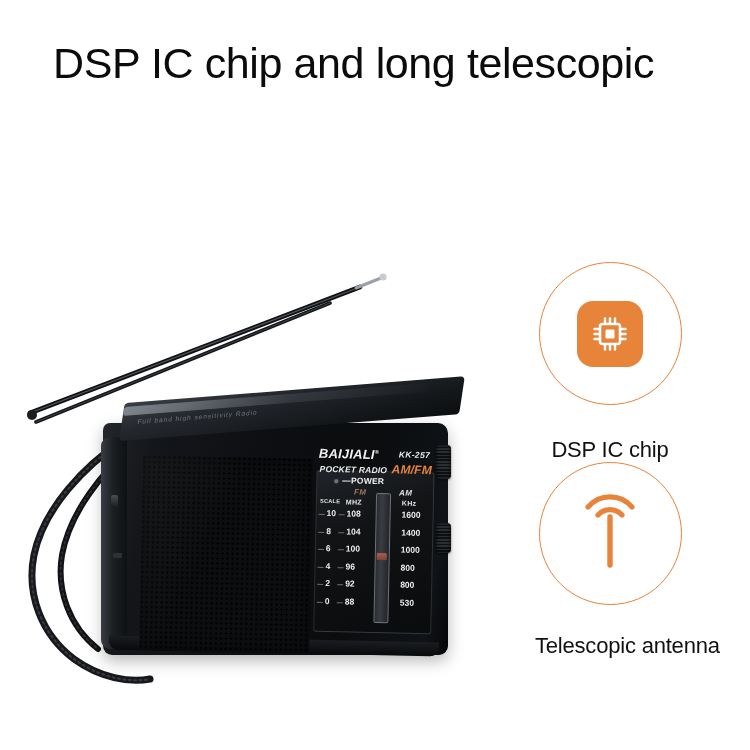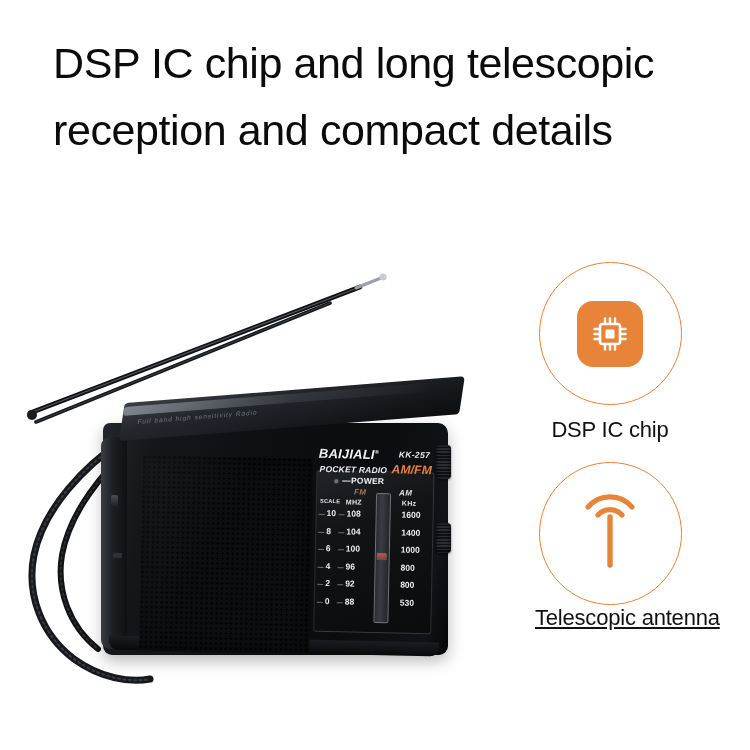--- a/index.html
+++ b/index.html
@@ -186,33 +186,32 @@
     width:143px;height:143px;border-radius:50%;
     border:1.6px solid #e8833a;box-sizing:border-box;
     display:flex;align-items:center;justify-content:center;
     margin:0 auto;
   }
   .chip-tile{
     width:66px;height:66px;border-radius:16px;background:#e8833a;
     display:flex;align-items:center;justify-content:center;
   }
   .f-label{
-    margin-top:12px;font-size:22px;color:#111;white-space:nowrap;
+    margin-top:32px;font-size:22px;color:#111;white-space:nowrap;
     text-align:center;letter-spacing:-.2px;
   }
-  .f2 .f-label{margin-top:0;text-decoration:underline;}
+  .f2 .f-label{margin-top:28px;}
 </style>
 </head>
 <body>
 
 <div class="stage">
 
   <div class="headline">
     <div class="ln">DSP IC chip and long telescopic</div>
-    <div class="ln">reception and compact details</div>
   </div>
 
   <div class="product">
 
     <svg class="strap" viewBox="0 0 300 440">
       <path d="M122,186 C86,210 44,252 34,300 C26,340 42,380 74,404 C100,423 130,428 150,424" fill="none" stroke="#17181b" stroke-width="7" stroke-linecap="round"></path>
       <path d="M122,186 C86,210 44,252 34,300 C26,340 42,380 74,404 C100,423 130,428 150,424" fill="none" stroke="#3b3e44" stroke-width="2.2" stroke-linecap="round" stroke-dasharray="2 3.4" opacity=".85"></path>
       <path d="M133,190 C104,216 70,256 62,300 C56,336 70,372 98,394" fill="none" stroke="#111214" stroke-width="6" stroke-linecap="round"></path>
       <path d="M133,190 C104,216 70,256 62,300 C56,336 70,372 98,394" fill="none" stroke="#33363b" stroke-width="1.9" stroke-linecap="round" stroke-dasharray="2 3.2" opacity=".8"></path>
     </svg>

